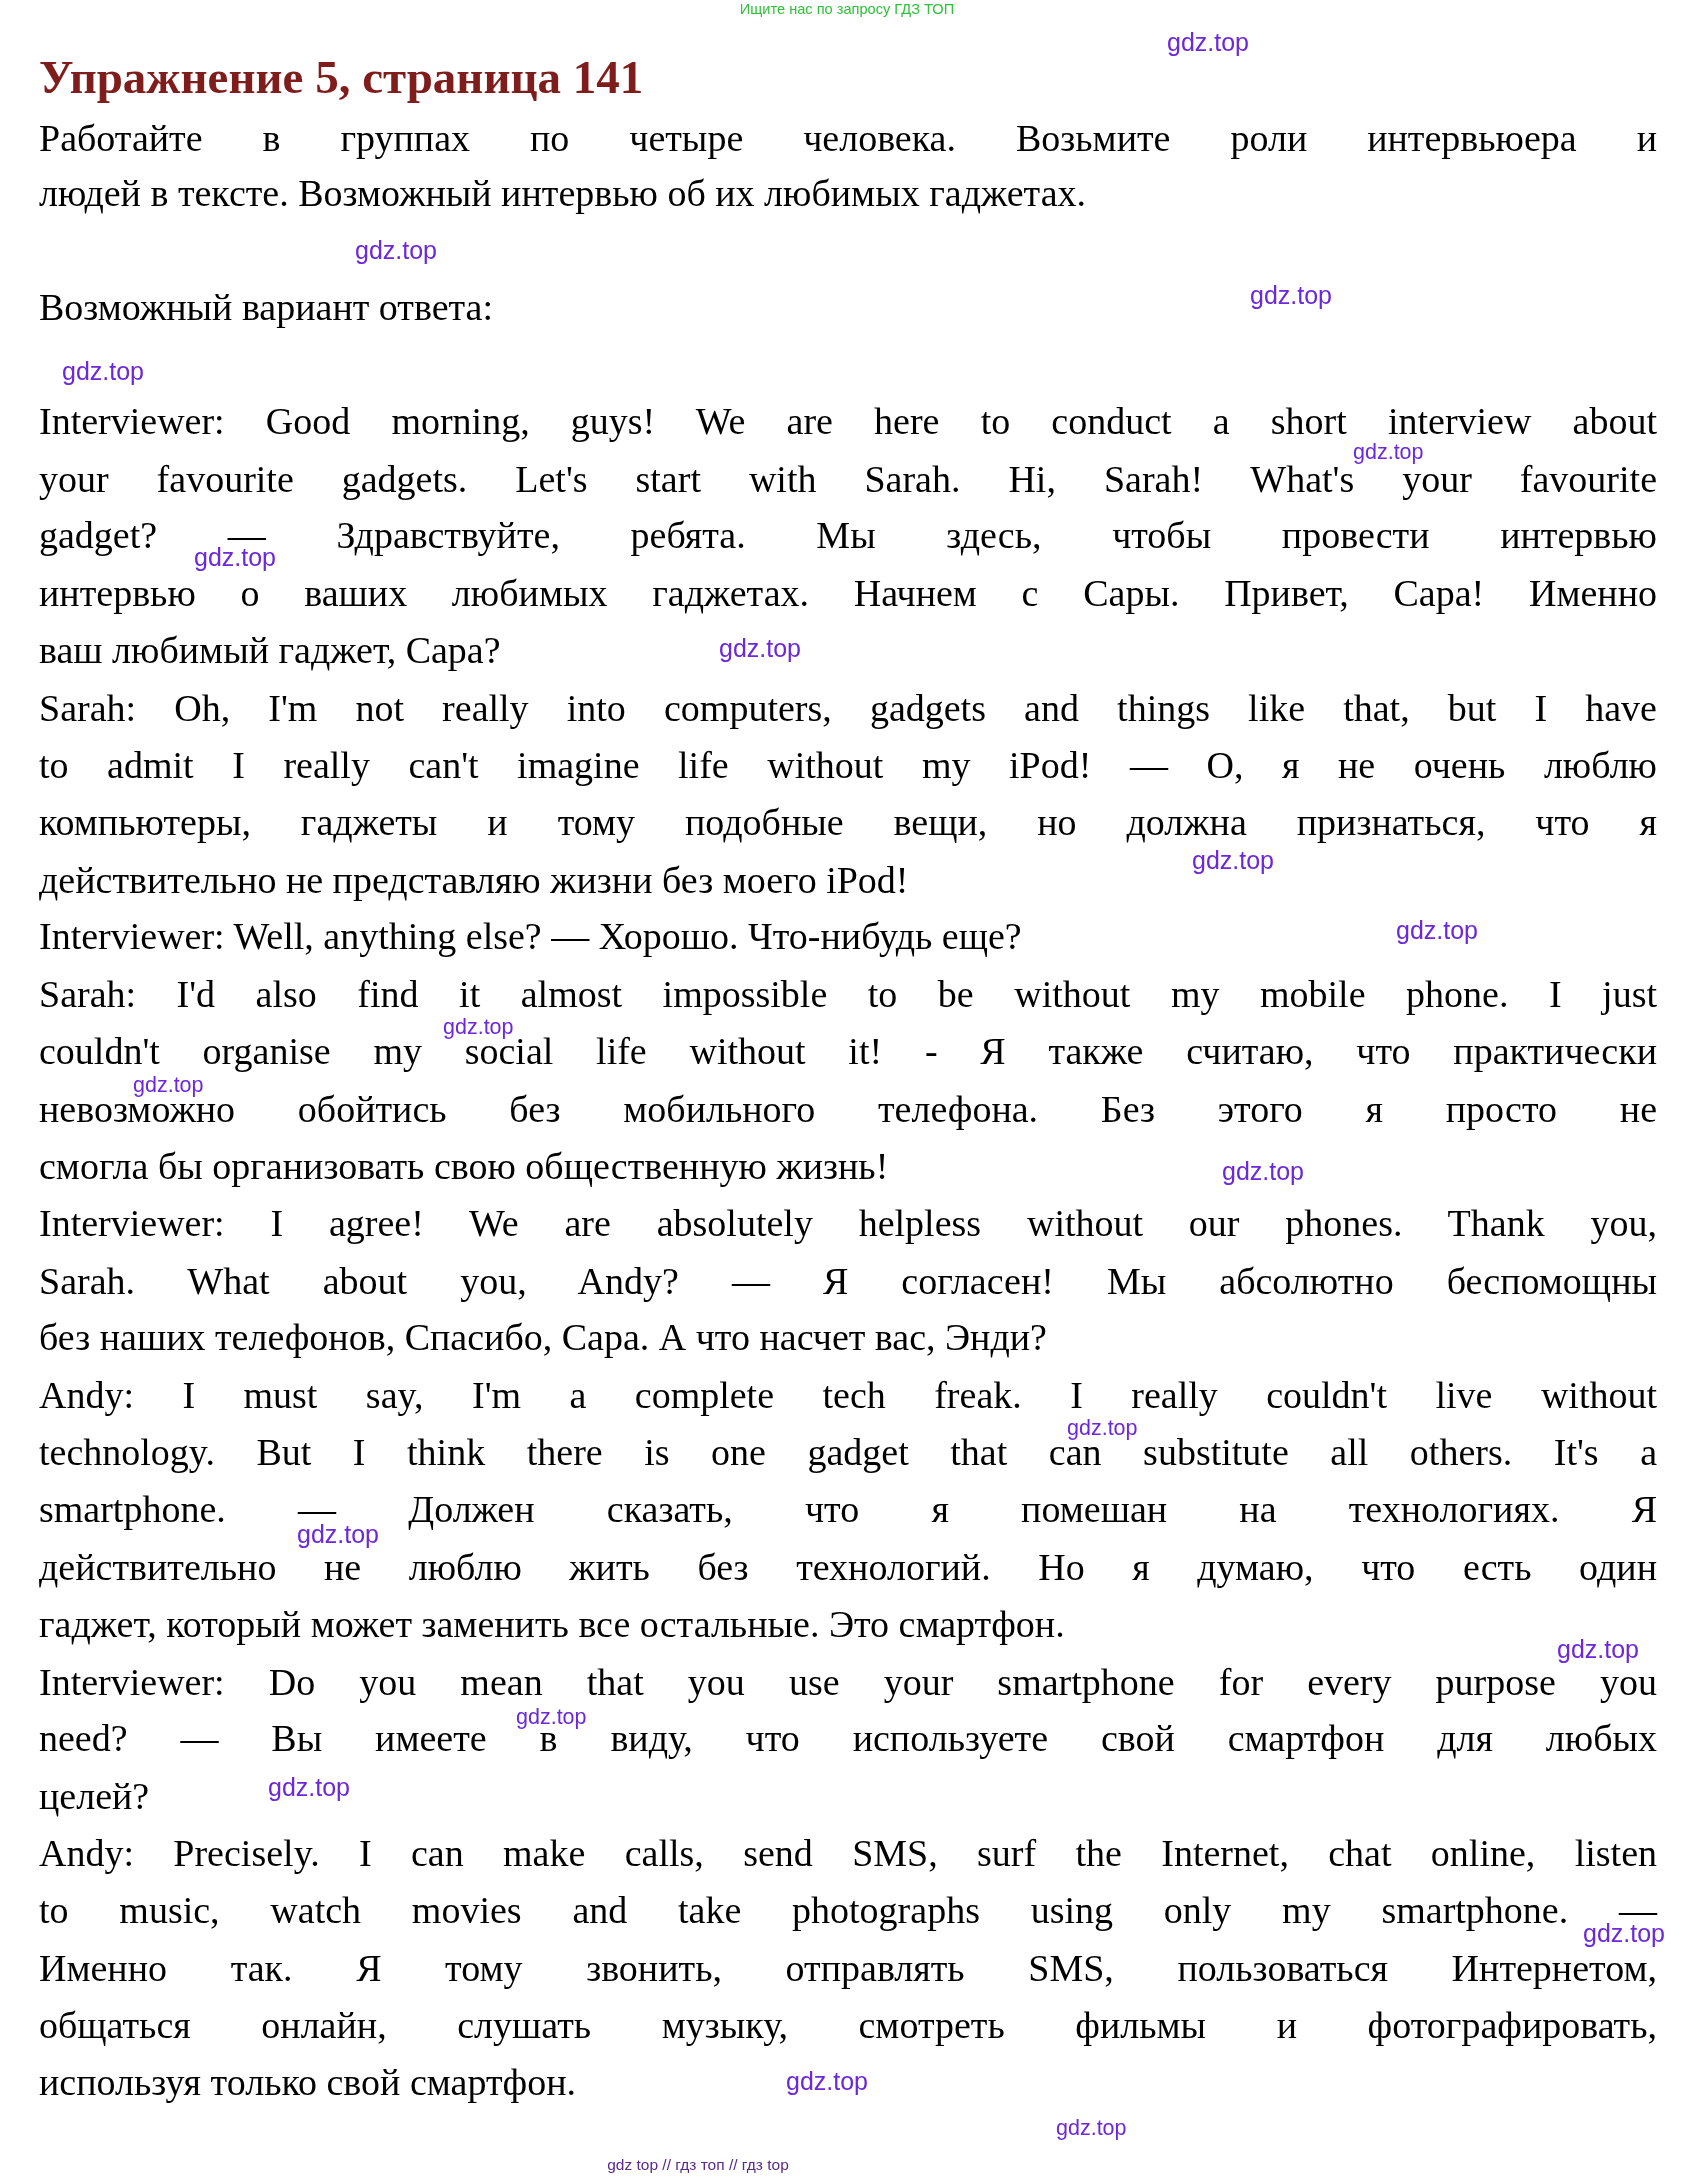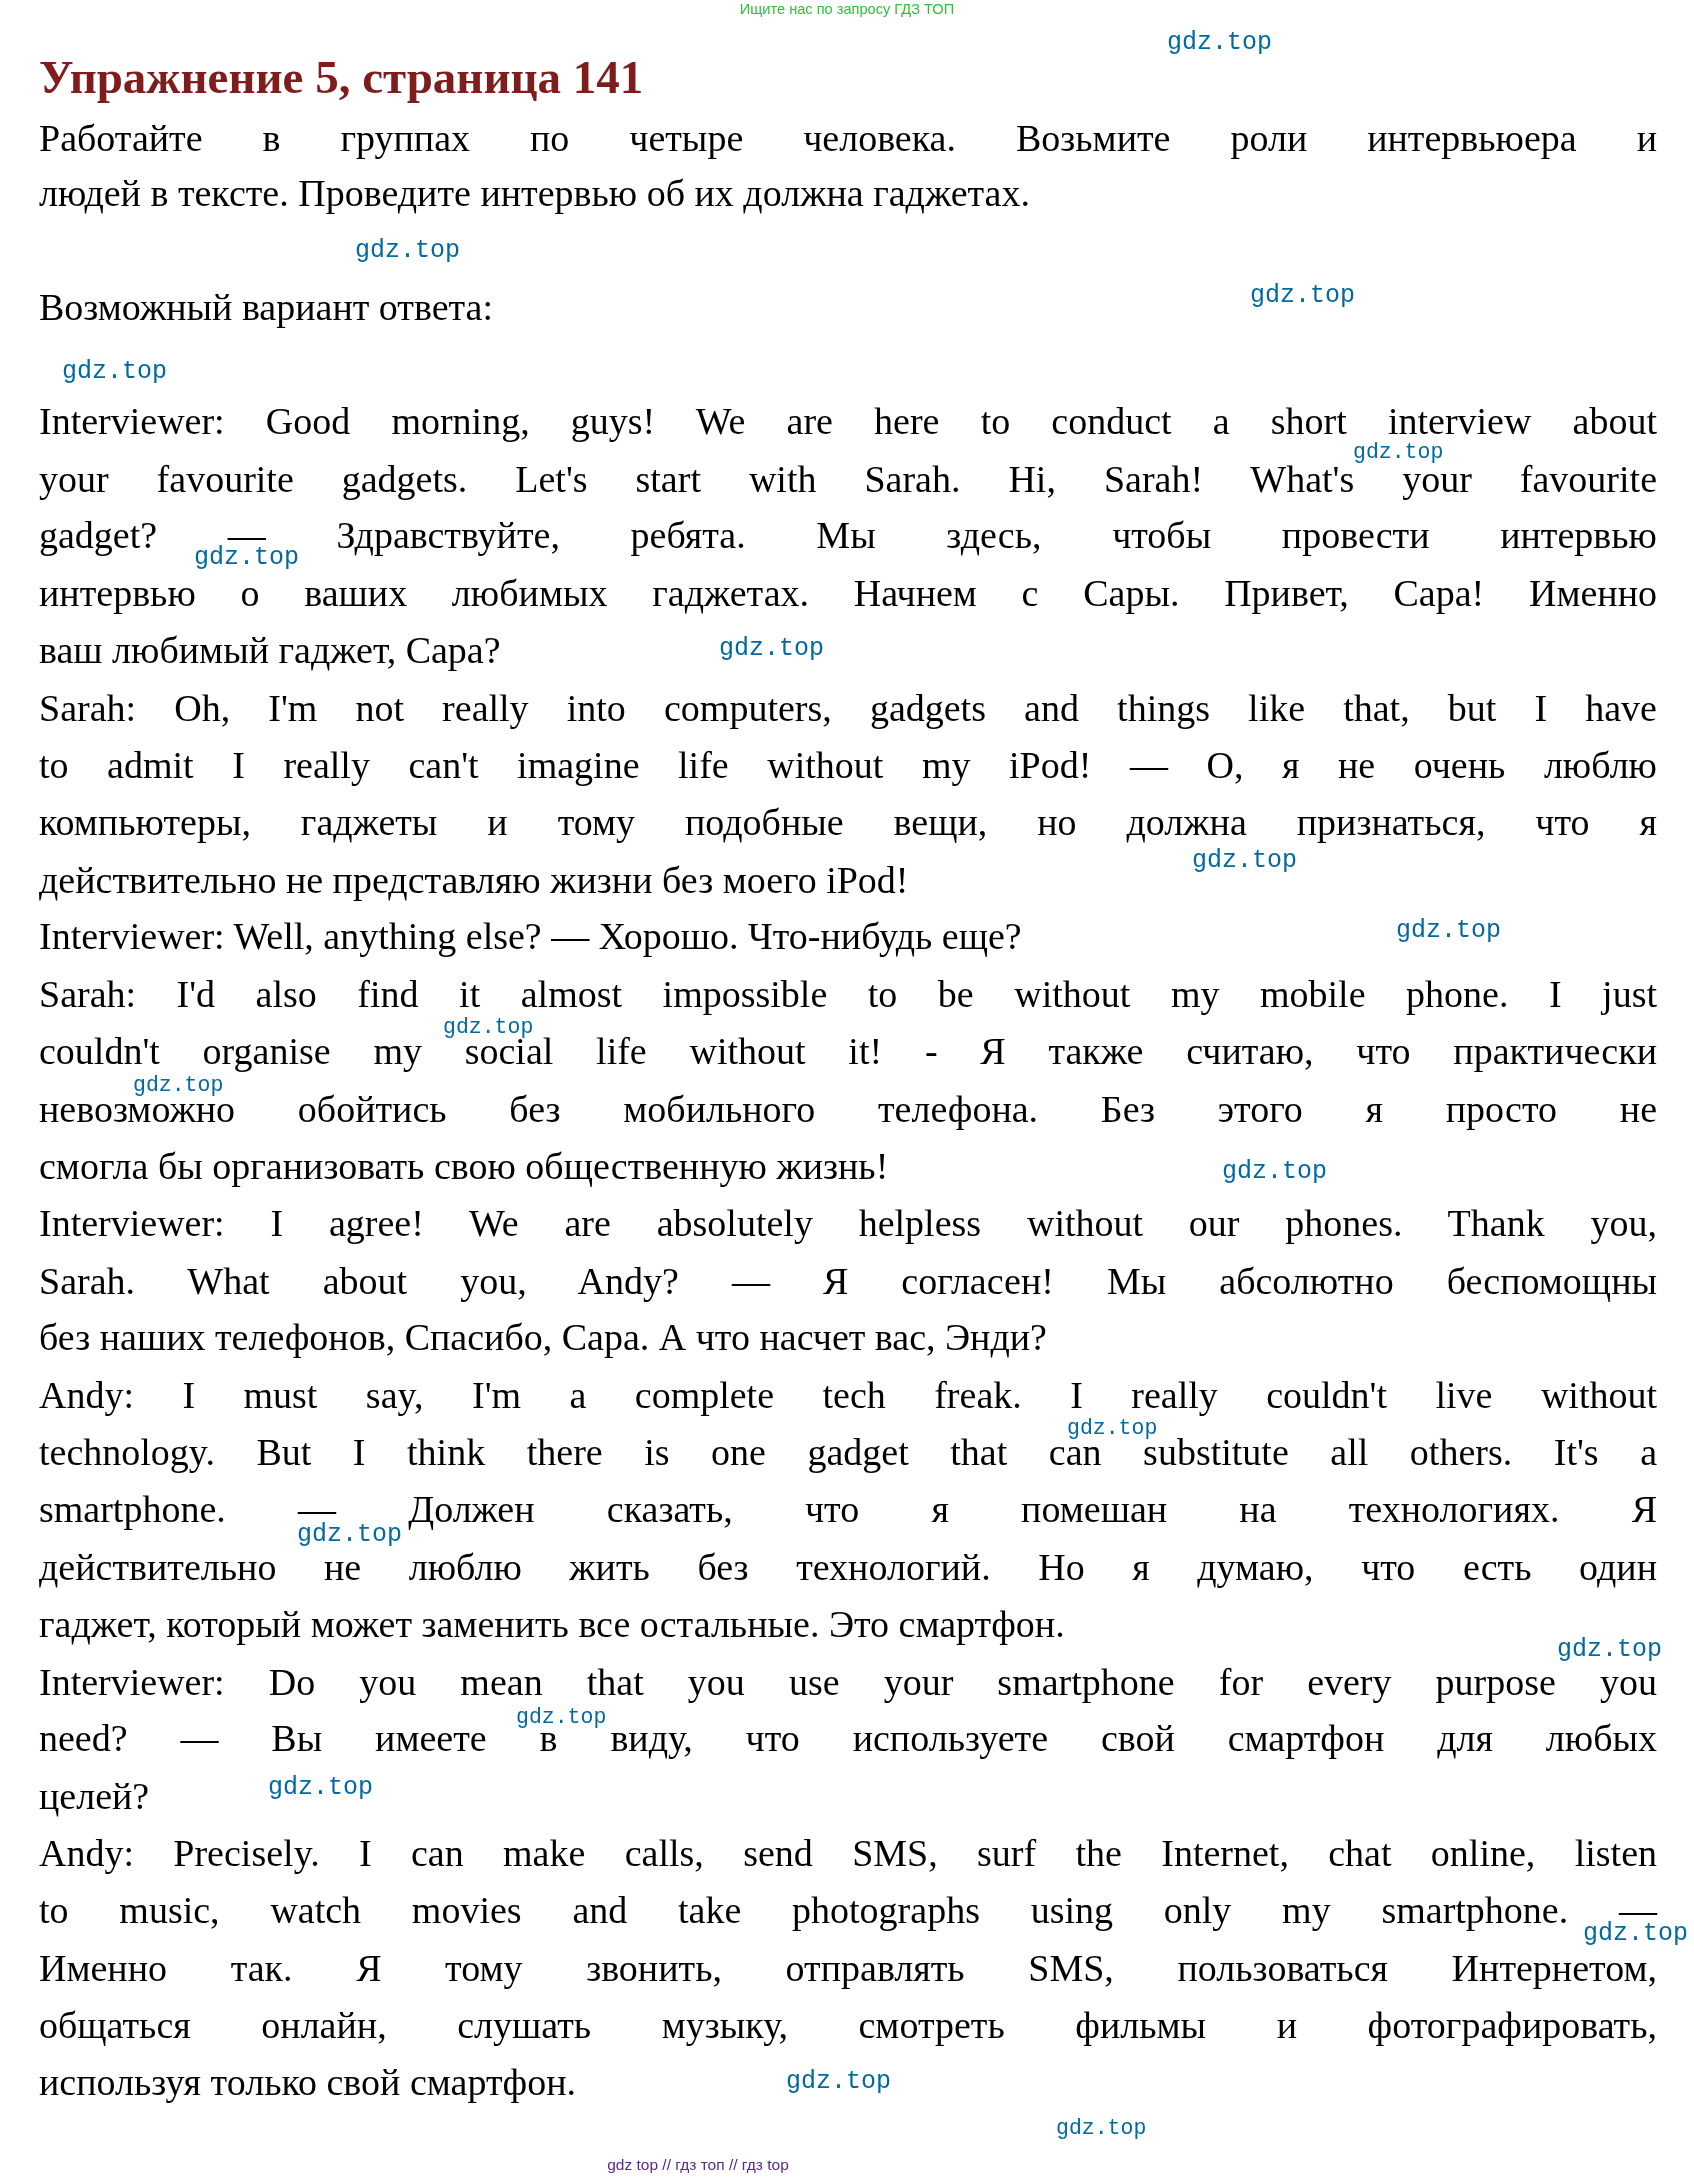--- a/index.html
+++ b/index.html
@@ -5,35 +5,35 @@
   html, body { margin:0; padding:0; background:#ffffff; }
   body { width:1694px; height:2183px; position:relative; overflow:hidden; }
   .top-banner { position:absolute; left:0; width:1694px; top:0; text-align:center;
     font-family:"Liberation Sans", sans-serif; font-size:14.6px; color:#2fbf3a; line-height:19px; }
   .title { position:absolute; left:39px; top:50px; font-family:"Liberation Serif", serif;
     font-weight:bold; font-size:47px; line-height:55px; color:#7f1d1d; white-space:nowrap; }
   .line { position:absolute; left:39px; width:1618px; font-family:"Liberation Serif", serif;
     font-size:38px; line-height:55px; height:55px; color:#000; white-space:nowrap;
     text-align:justify; text-align-last:justify; overflow:visible; }
   .line.left { text-align:left; text-align-last:left; }
-  .wm { position:absolute; font-family:Liberation Mono, monospace; font-size:25px;
-    color:#0369a1; line-height:27.5px; white-space:nowrap; }
+  .wm { position:absolute; font-family:Liberation Sans, sans-serif; font-size:25px;
+    color:#6d28d9; line-height:27.5px; white-space:nowrap; }
   .wm.small { font-size:21.5px; }
   .footer { position:absolute; left:0; width:1396px; top:2155px; text-align:center;
     font-family:"Liberation Sans", sans-serif; font-size:15.5px; color:#5a2a8a; line-height:19px; }
 </style>
 </head>
 <body>
 
 <div class="top-banner">Ищите нас по запросу ГДЗ ТОП</div>
 
 <div class="title">Упражнение 5, страница 141</div>
 
 <div class="line" style="top:111px">Работайте в группах по четыре человека. Возьмите роли интервьюера и</div>
-<div class="line left" style="top:166px">людей в тексте. Проведите интервью об их должна гаджетах.</div>
+<div class="line left" style="top:166px">людей в тексте. Возможный интервью об их любимых гаджетах.</div>
 
 <div class="line left" style="top:280px">Возможный вариант ответа:</div>
 
 <div id="answer">
   <div class="line" style="top:394px">Interviewer: Good morning, guys! We are here to conduct a short interview about</div>
   <div class="line" style="top:452px">your favourite gadgets. Let's start with Sarah. Hi, Sarah! What's your favourite</div>
   <div class="line" style="top:508px">gadget? — Здравствуйте, ребята. Мы здесь, чтобы провести интервью</div>
   <div class="line" style="top:566px">интервью о ваших любимых гаджетах. Начнем с Сары. Привет, Сара! Именно</div>
   <div class="line left" style="top:623px">ваш любимый гаджет, Сара?</div>
   <div class="line" style="top:681px">Sarah: Oh, I'm not really into computers, gadgets and things like that, but I have</div>

